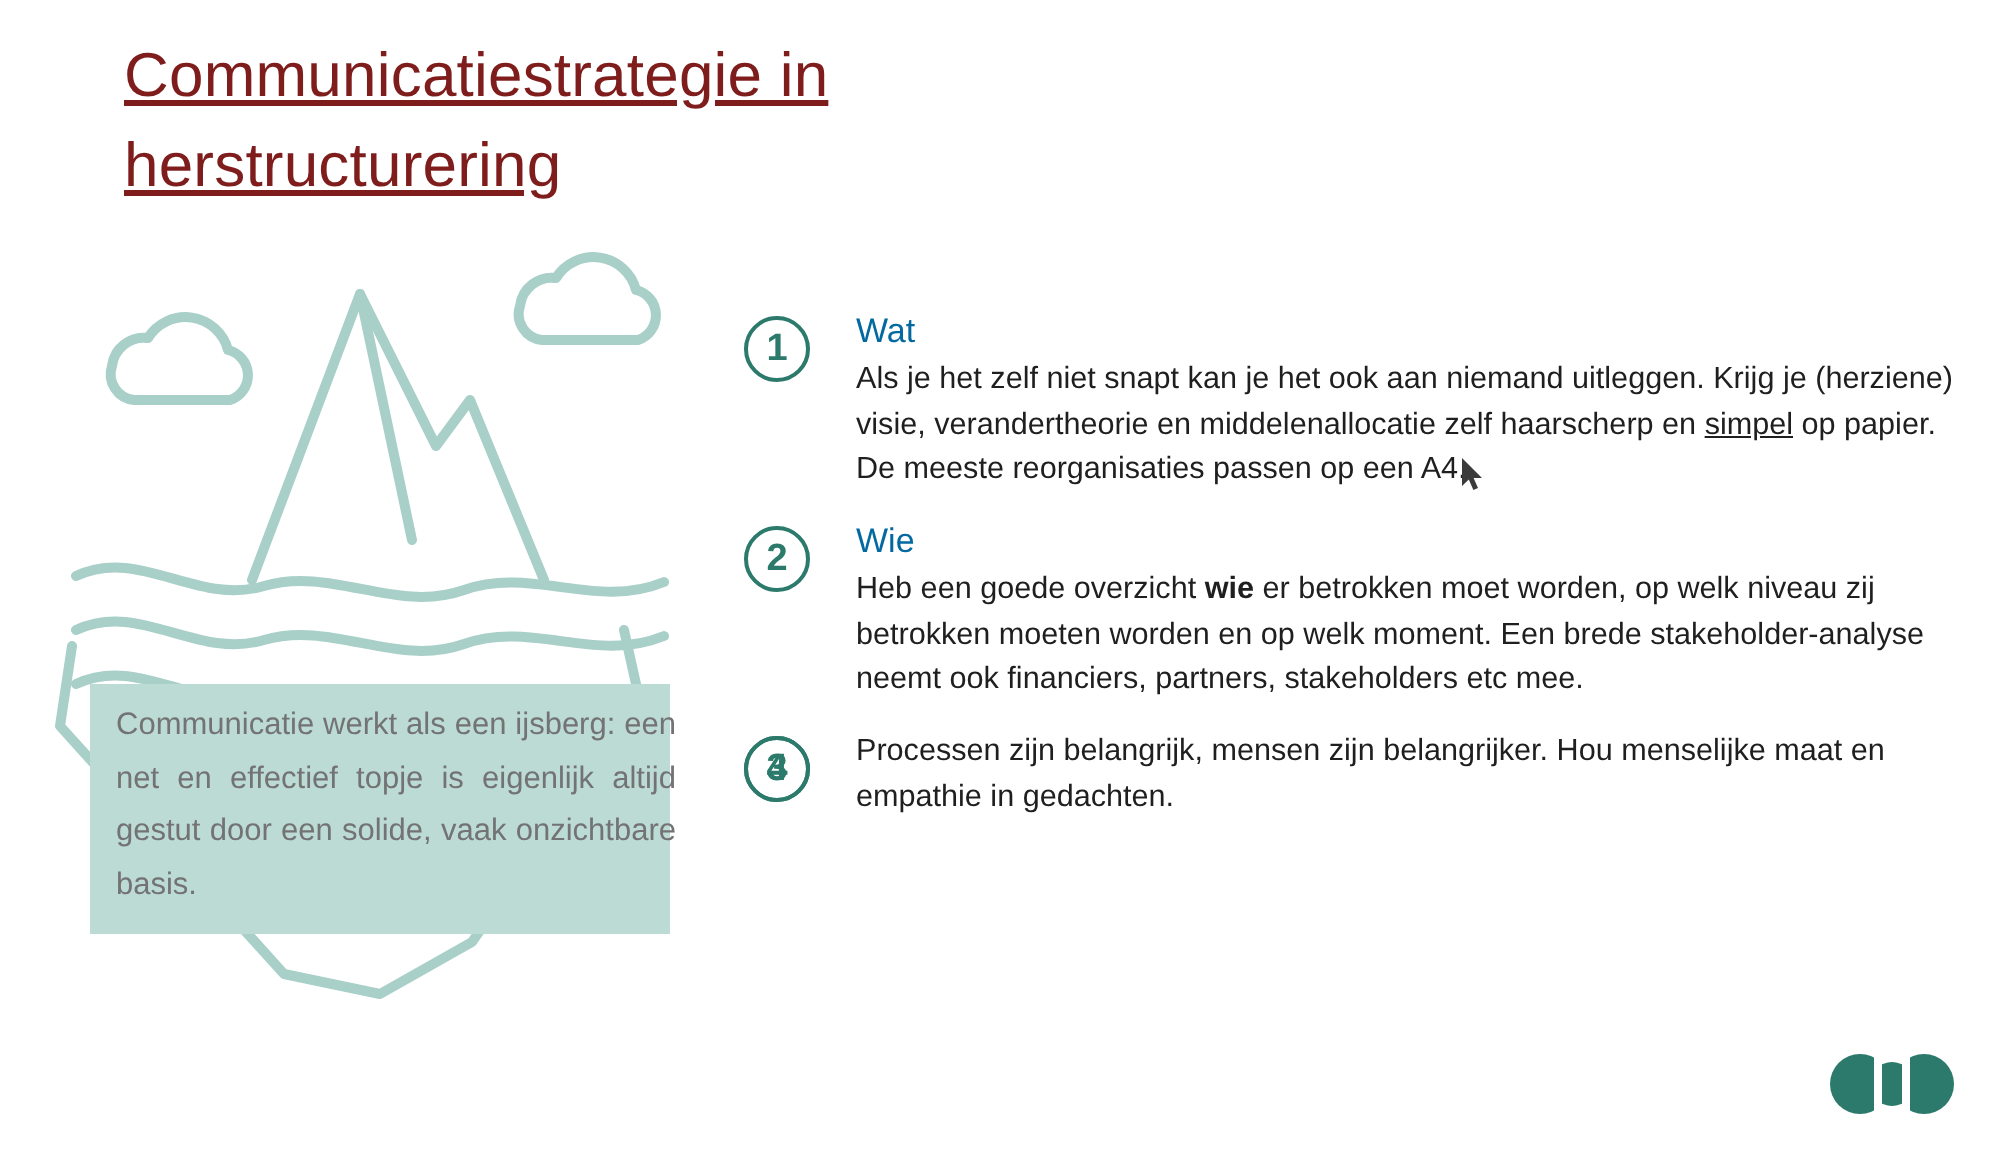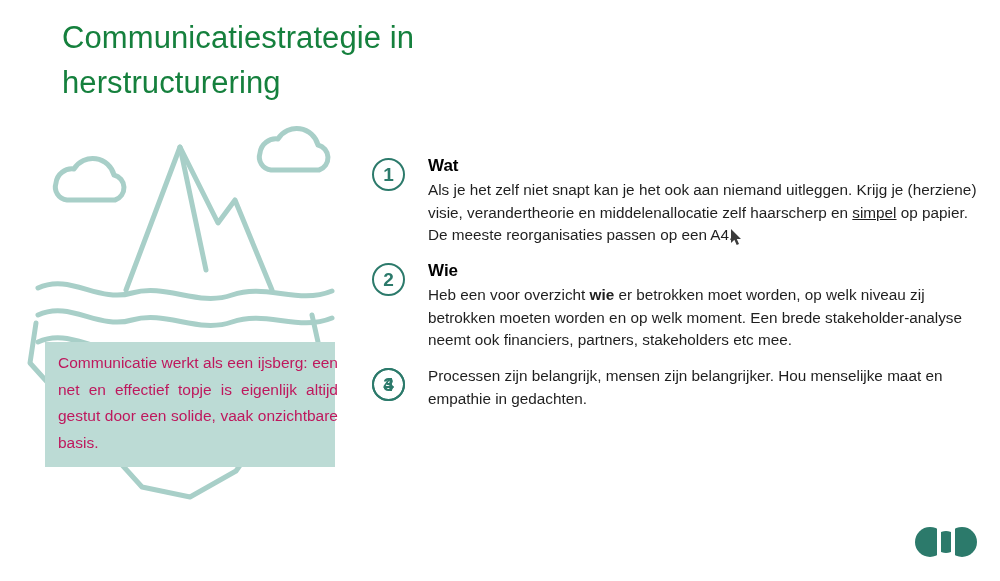--- a/index.html
+++ b/index.html
@@ -16,23 +16,24 @@
   }
 
   
   .slide-title {
     position: absolute;
     left: 62px;
     top: 16px;
     width: 470px;
     font-size: 31px;
     line-height: 1.45;
-    color: #15803d;
+    color: #7f1d1d;
     font-weight: 400;
     letter-spacing: 0.1px;
+    text-decoration: underline;
   }
 
   
   .illustration {
     position: absolute;
     left: 20px;
     top: 115px;
     width: 340px;
     height: 390px;
   }
@@ -49,21 +50,21 @@
     height: 125px;
     background: #bcdbd5;
   }
   .quote-text {
     position: absolute;
     left: 58px;
     top: 350px;
     width: 280px;
     font-size: 15.5px;
     line-height: 1.72;
-    color: #be185d;
+    color: #737373;
     text-align: justify;
     text-justify: inter-word;
   }
 
   
   .content {
     position: absolute;
     left: 372px;
     top: 155px;
     width: 610px;
@@ -85,22 +86,22 @@
     font-size: 19px;
     font-weight: bold;
     display: flex;
     align-items: center;
     justify-content: center;
     box-sizing: border-box;
     line-height: 1;
   }
   .item-title {
     font-size: 17px;
-    font-weight: bold;
-    color: #000000;
+    font-weight: normal;
+    color: #0369a1;
     margin: 0 0 2px 0;
     line-height: 1.3;
   }
   .item-body {
     font-size: 15.3px;
     line-height: 1.48;
     color: #1f1f1f;
     margin: 0;
   }
   .item-body b { font-weight: bold; }
@@ -154,21 +155,21 @@
 
   <div class="item">
     <div class="num-badge">1</div>
     <p class="item-title">Wat</p>
     <p class="item-body"><span>Als je het zelf niet snapt kan je het ook aan niemand uitleggen. Krijg je (herziene) visie, verandertheorie en middelenallocatie zelf haarscherp en </span><u>simpel</u><span> op papier. De meeste reorganisaties passen op een A4.</span></p>
   </div>
 
   <div class="item">
     <div class="num-badge">2</div>
     <p class="item-title">Wie</p>
-    <p class="item-body"><span>Heb een voor overzicht </span><b>wie</b><span> er betrokken moet worden, op welk niveau zij betrokken moeten worden en op welk moment. Een brede stakeholder-analyse neemt ook financiers, partners, stakeholders etc mee.</span></p>
+    <p class="item-body"><span>Heb een goede overzicht </span><b>wie</b><span> er betrokken moet worden, op welk niveau zij betrokken moeten worden en op welk moment. Een brede stakeholder-analyse neemt ook financiers, partners, stakeholders etc mee.</span></p>
   </div>
 
   <div class="item">
     <div class="num-badge">3</div>
   </div>
 
   <div class="item">
     <div class="num-badge">4</div>
     <p class="item-body">Processen zijn belangrijk, mensen zijn belangrijker. Hou menselijke maat en empathie in gedachten.</p>
   </div>

